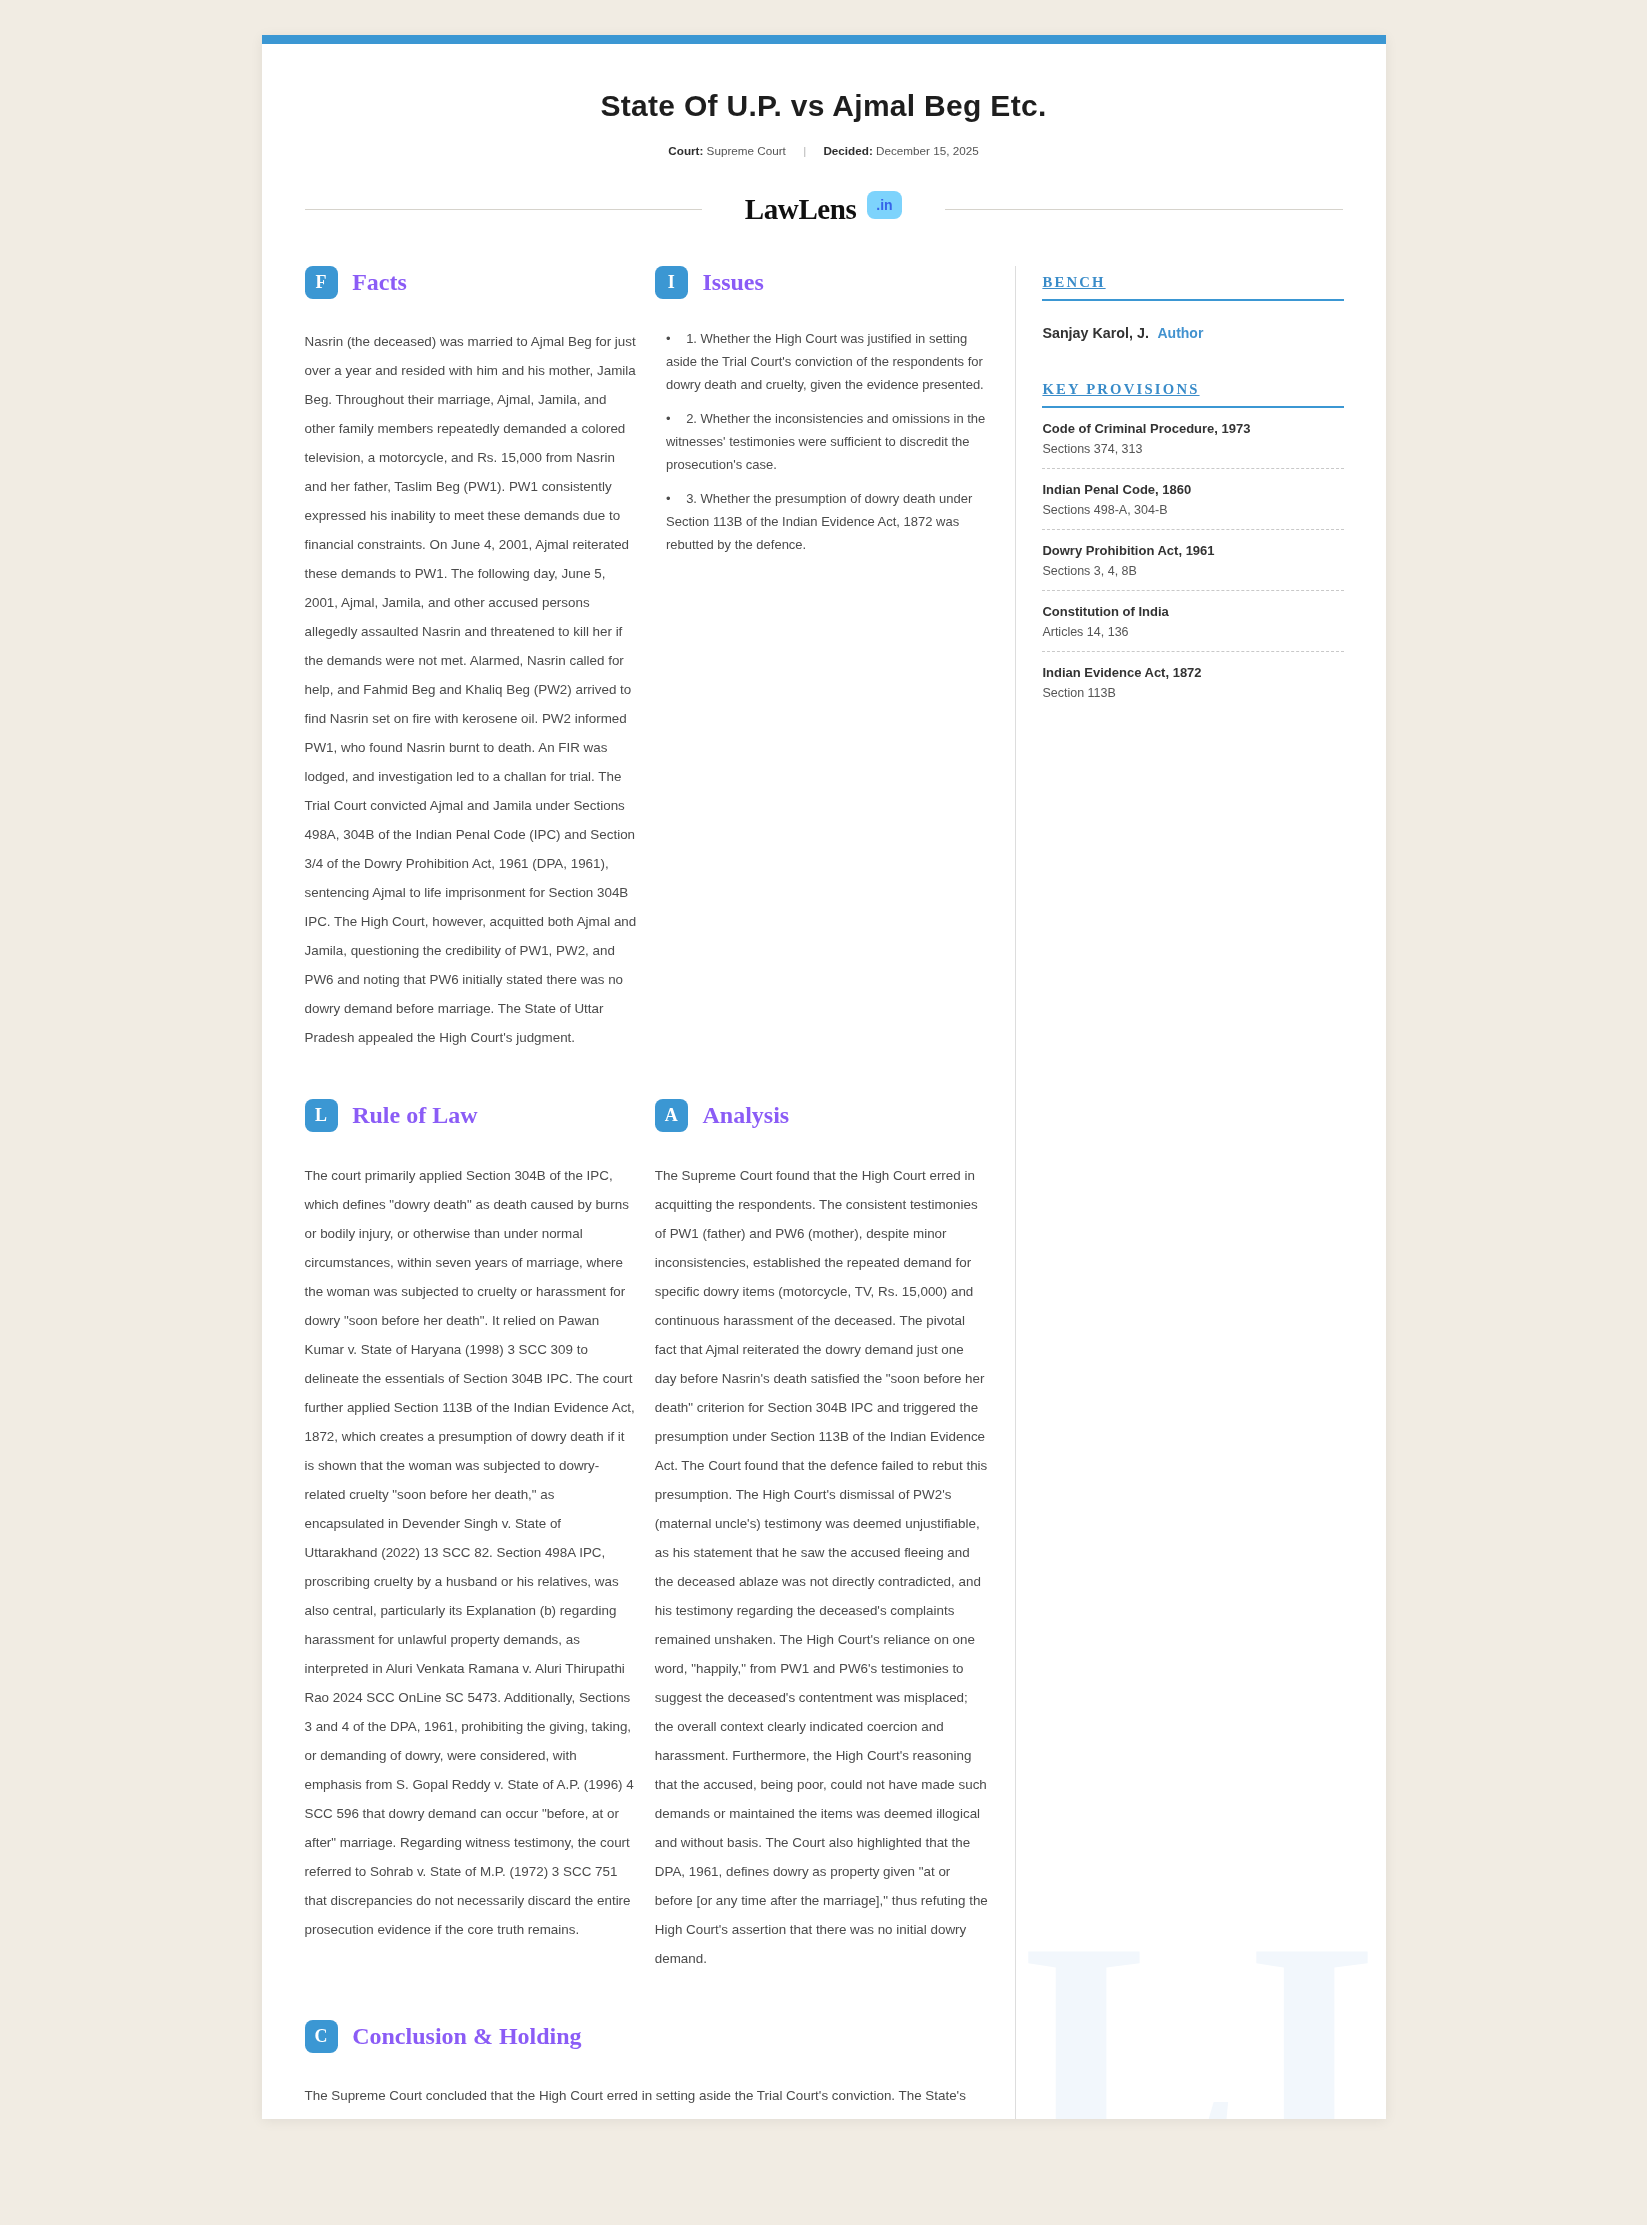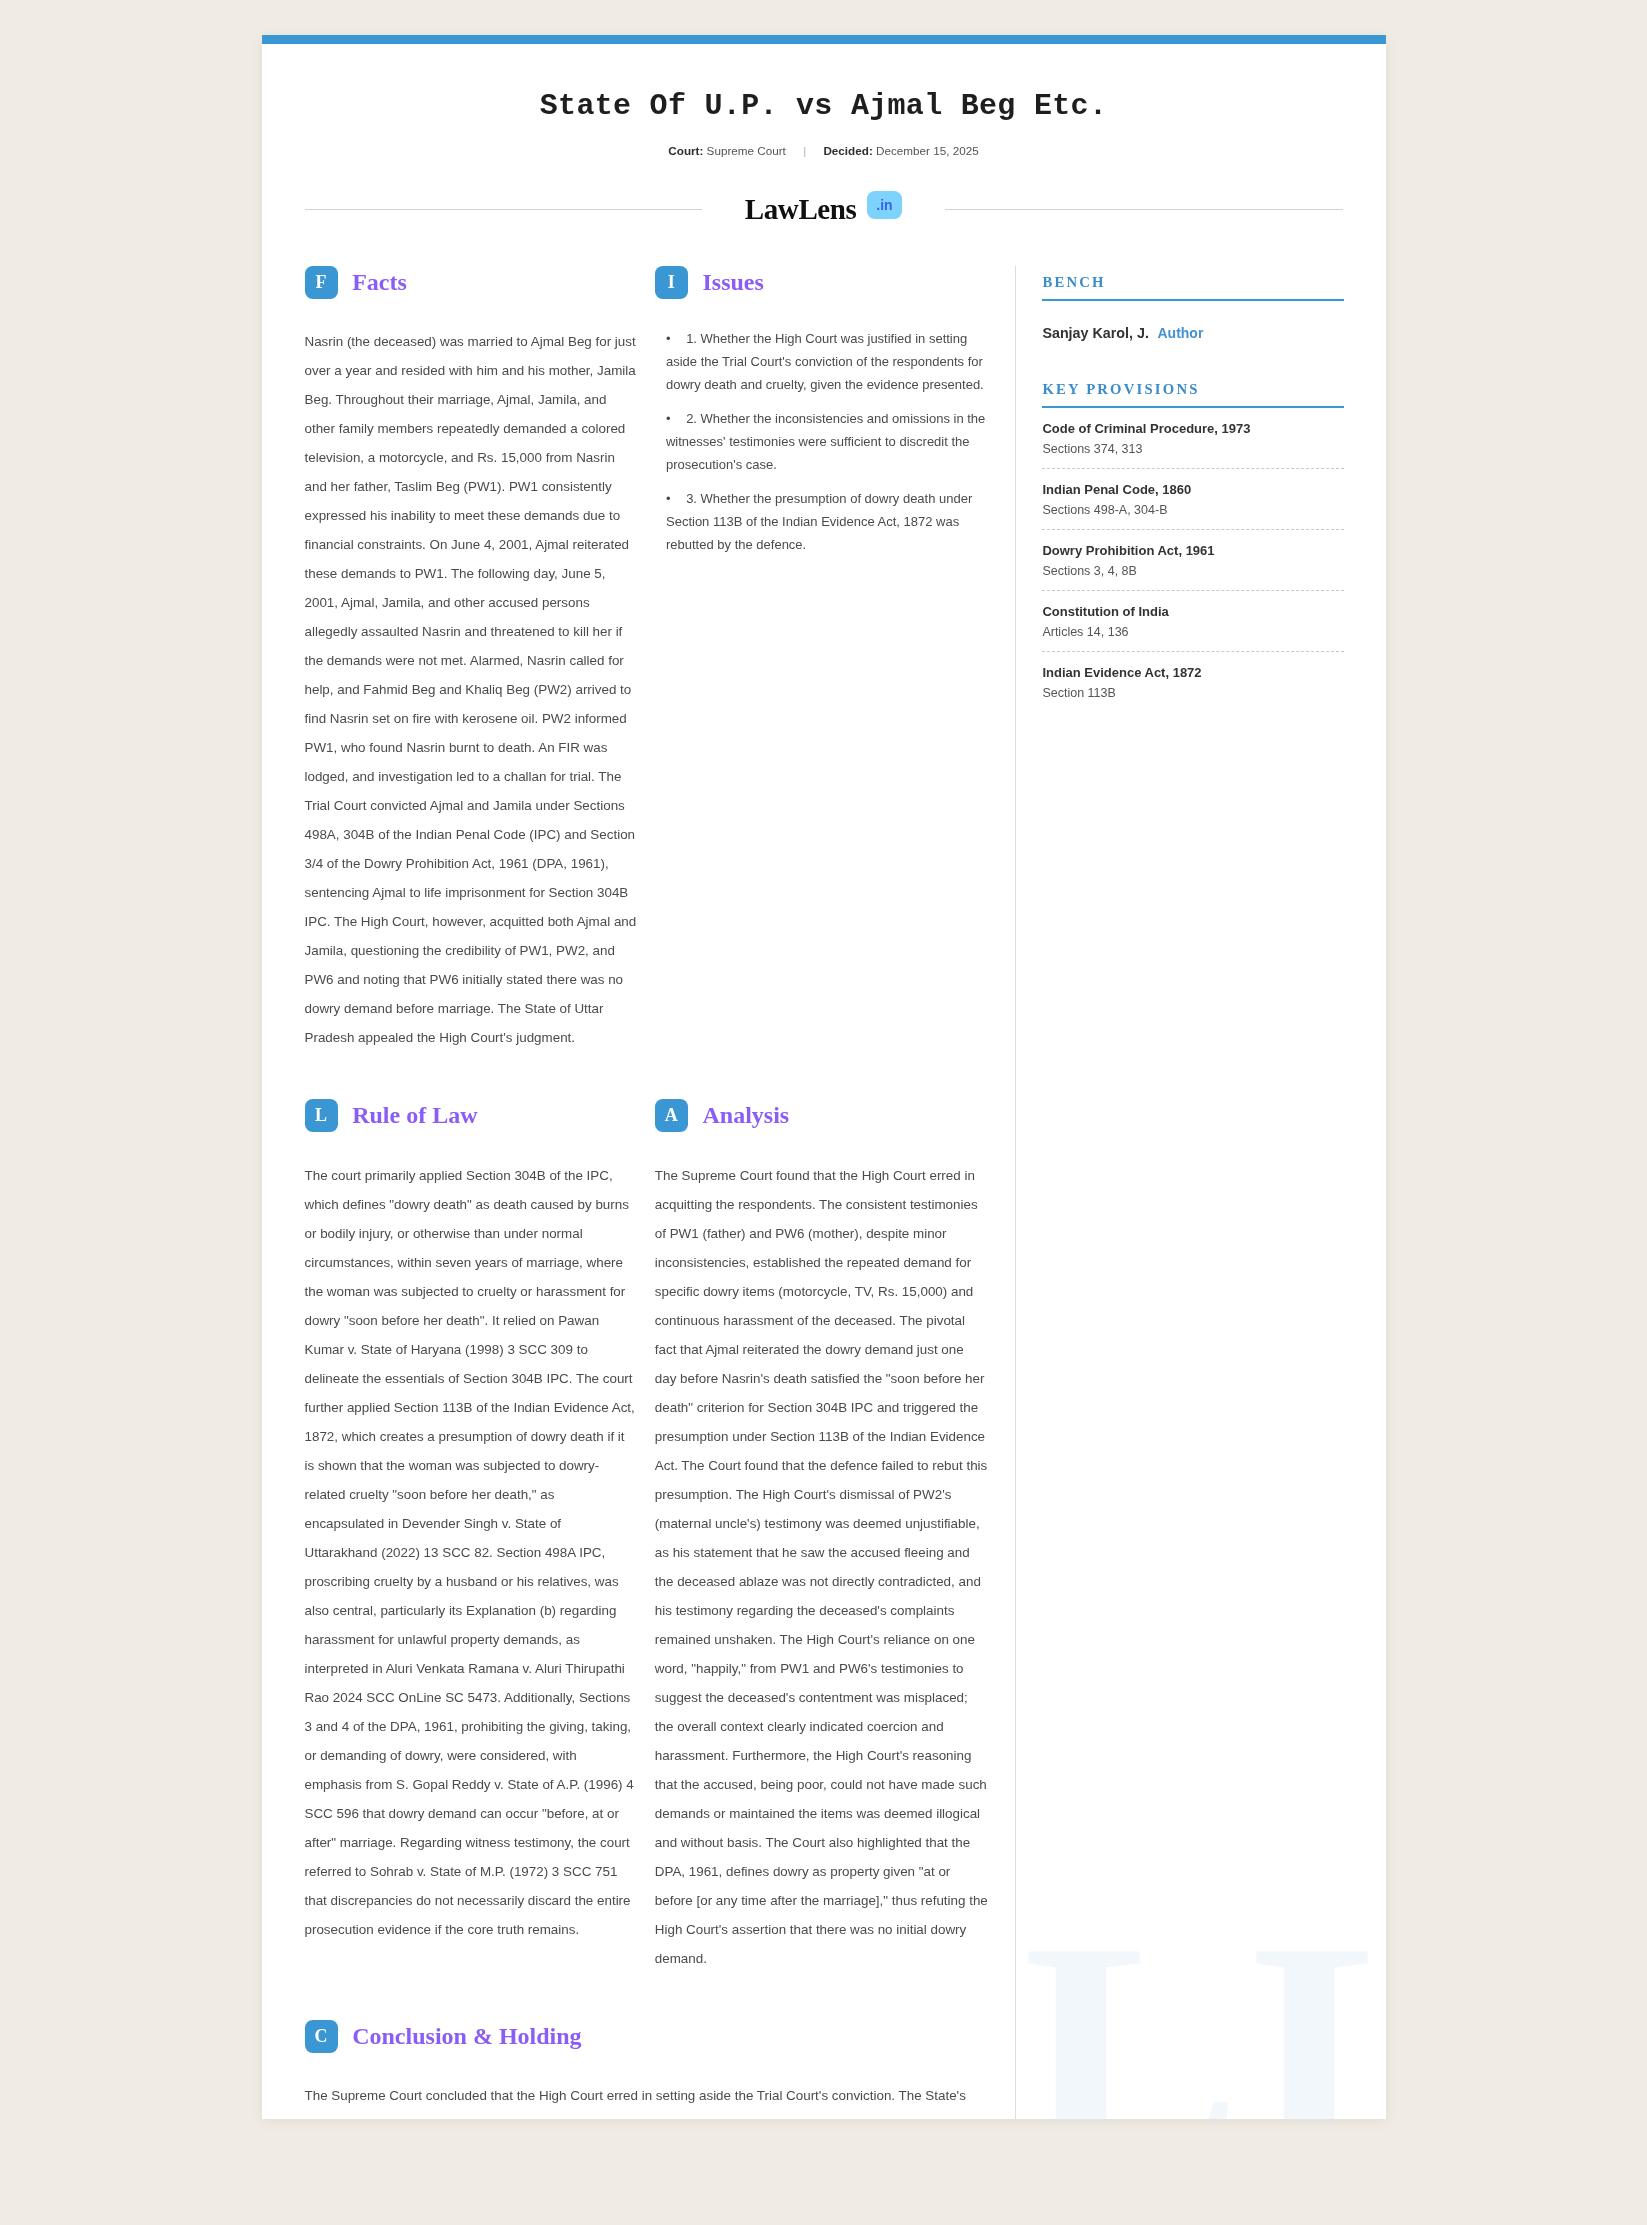--- a/index.html
+++ b/index.html
@@ -17,21 +17,21 @@
     background:#ffffff;
     box-shadow:0 1.7px 12px rgba(0,0,0,0.07);
     overflow:hidden;
   }
   .top-bar { height:8.6px; background:#3b97d3; }
 
   
   .doc-header { text-align:center; }
   .doc-title {
     margin-top:45px;
-    font-family:Liberation Mono, monospace;
+    font-family:Liberation Sans, sans-serif;
     font-size:30px;
     font-weight:700;
     color:#1e1e1e;
     letter-spacing:0.3px;
   }
   .doc-meta { margin-top:21px; font-size:11.7px; color:#555; }
   .doc-meta b { color:#2f2f2f; font-weight:700; }
   .doc-meta .pipe { color:#b5b5b5; margin:0 14px; }
 
   .logo-row {
@@ -97,20 +97,21 @@
 
   
   .side-heading {
     margin-top:8.6px;
     font-family:"Liberation Serif","DejaVu Serif",serif;
     font-size:14.7px; font-weight:700;
     letter-spacing:2.2px;
     color:#3a8cc9;
     padding-bottom:7.8px;
     border-bottom:2.6px solid #3b97d3;
+    text-decoration:underline;
   }
   .bench-judge { margin-top:24px; font-size:14.3px; font-weight:700; color:#333333; }
   .bench-role { margin-left:8.6px; font-size:14px; font-weight:700; color:#4292cf; }
   .side-heading.provisions { margin-top:40px; }
   .provision-item { padding:13px 0 12px 0; border-bottom:0.9px dashed #c9c9c9; }
   .provision-item.last { border-bottom:none; }
   .provision-name { font-size:13px; font-weight:700; color:#333333; }
   .provision-sections { margin-top:6px; font-size:12.5px; color:#555555; }
 
   

